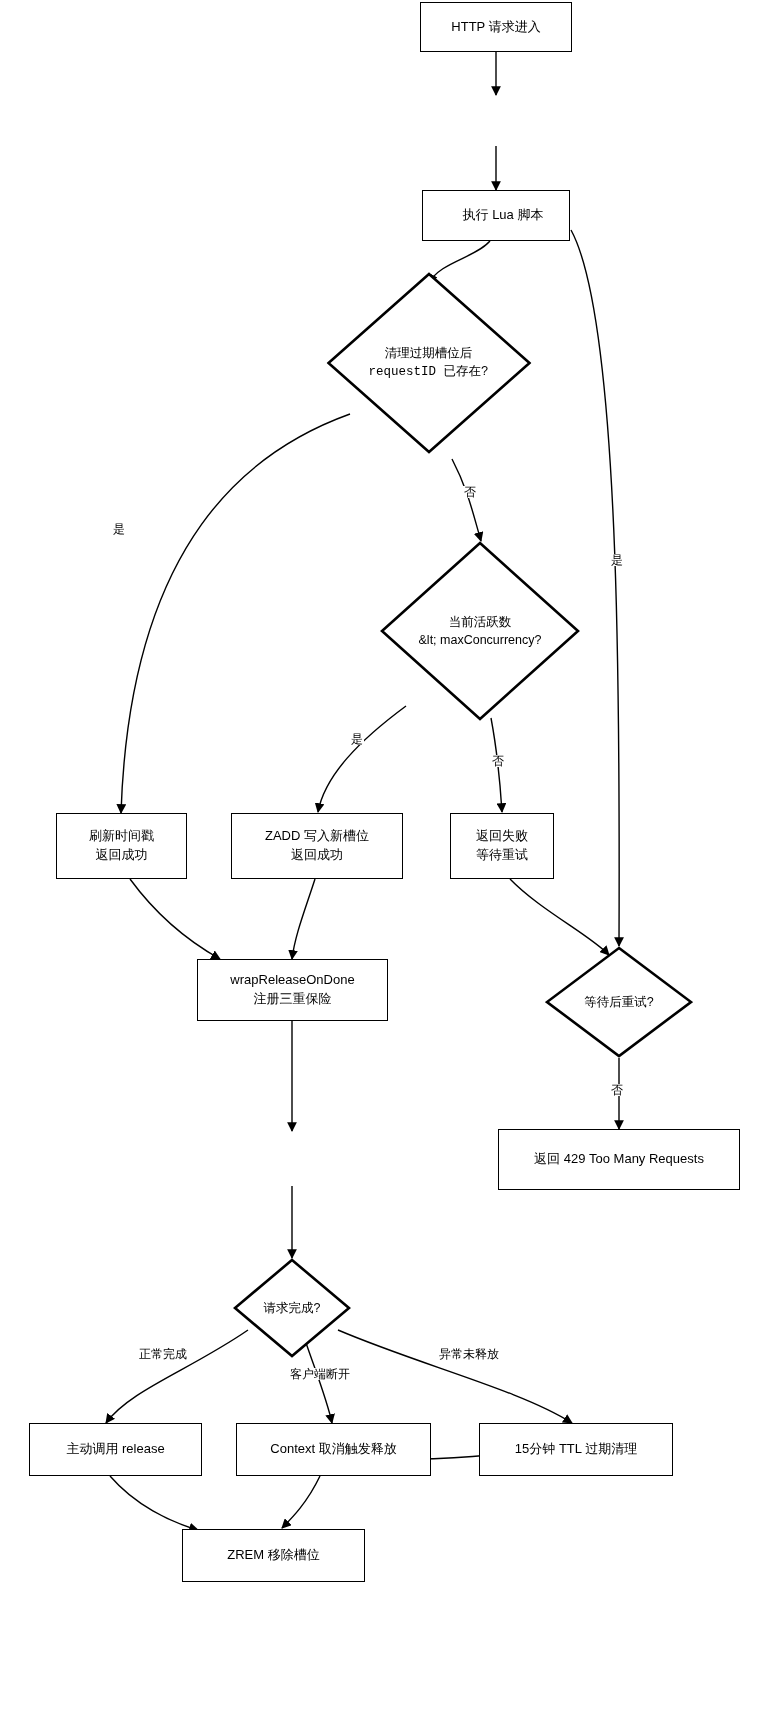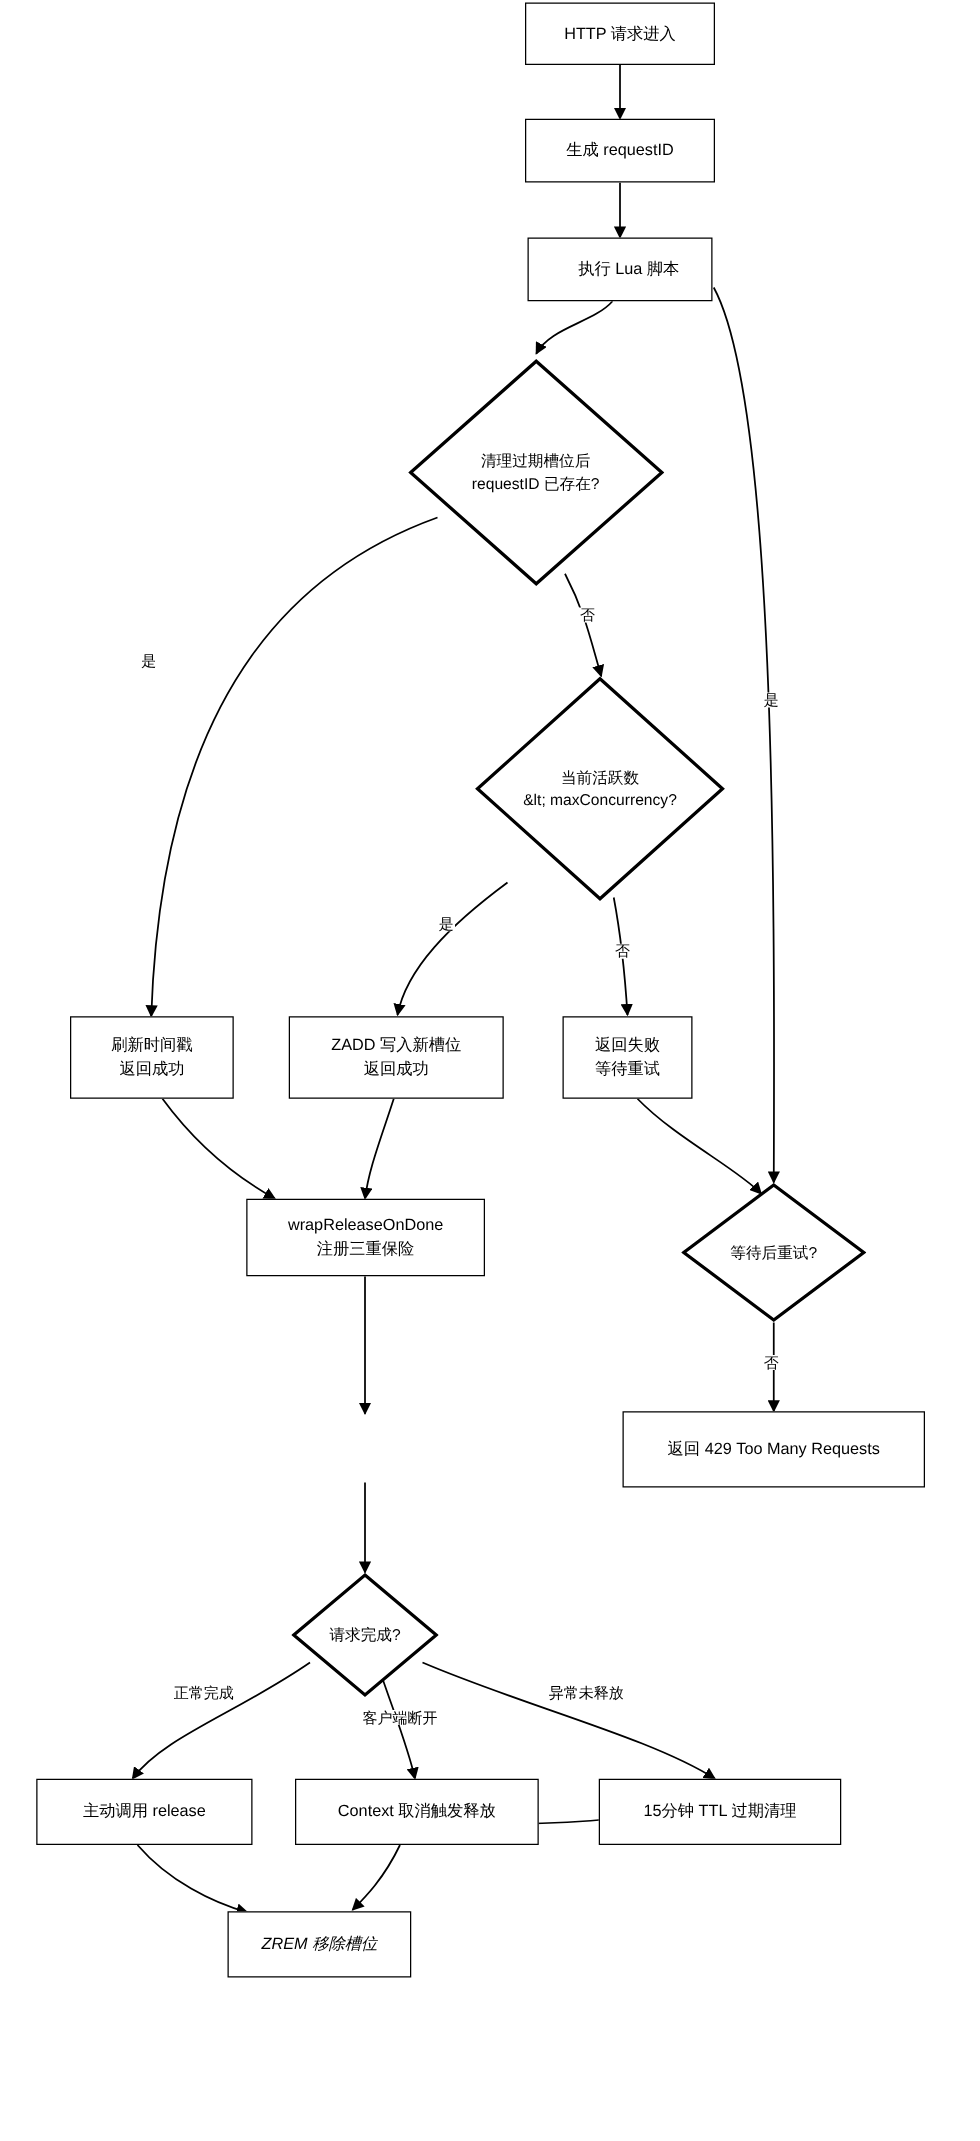--- a/index.html
+++ b/index.html
@@ -66,29 +66,26 @@
       <path d="M 300 1476 C 287 1503 272 1518 262 1528"></path>
 
       <path d="M 470 1455 C 420 1460 360 1460 330 1459"></path>
     </g>
   </svg>
 
   <div class="node box" style="left:400px;top:2px;width:152px;height:50px;">
     <span class="lbl">HTTP 请求进入</span>
   </div>
 
-  <div class="node box" style="left:400px;top:95px;width:152px;height:51px;">
-    <span class="lbl">生成 requestID</span>
-  </div>
 
   <div class="node box" style="left:402px;top:190px;width:148px;height:51px;padding-left:14px;">
     <span class="lbl">执行 Lua 脚本</span>
   </div>
 
-  <div class="node dia" style="left:306px;top:287px;width:205px;height:182px;">
+  <div class="node dia" style="left:306px;top:272px;width:205px;height:182px;font-family:Liberation Mono, monospace;">
     <svg class="shape" viewBox="0 0 205 182" preserveAspectRatio="none">
       <polygon points="102.5,2 203,91 102.5,180 2,91" fill="#fff" stroke="#000" stroke-width="2.6"></polygon>
     </svg>
     <span class="lbl">清理过期槽位后
 requestID 已存在?</span>
   </div>
 
   <div class="node dia" style="left:360px;top:541px;width:200px;height:180px;">
     <svg class="shape" viewBox="0 0 200 180" preserveAspectRatio="none">
       <polygon points="100,2 198,90 100,178 2,90" fill="#fff" stroke="#000" stroke-width="2.6"></polygon>
@@ -141,21 +138,21 @@
   </div>
 
   <div class="node box" style="left:216px;top:1423px;width:195px;height:53px;">
     <span class="lbl">Context 取消触发释放</span>
   </div>
 
   <div class="node box" style="left:459px;top:1423px;width:194px;height:53px;">
     <span class="lbl">15分钟 TTL 过期清理</span>
   </div>
 
-  <div class="node box" style="left:162px;top:1529px;width:147px;height:53px;font-style:italic;">
+  <div class="node box" style="left:162px;top:1529px;width:183px;height:53px;">
     <span class="lbl">ZREM 移除槽位</span>
   </div>
 
   <div class="edgelabel" style="left:92px;top:523px;">是</div>
 
   <div class="edgelabel" style="left:443px;top:486px;">否</div>
 
   <div class="edgelabel" style="left:330px;top:733px;">是</div>
 
   <div class="edgelabel" style="left:471px;top:755px;">否</div>

